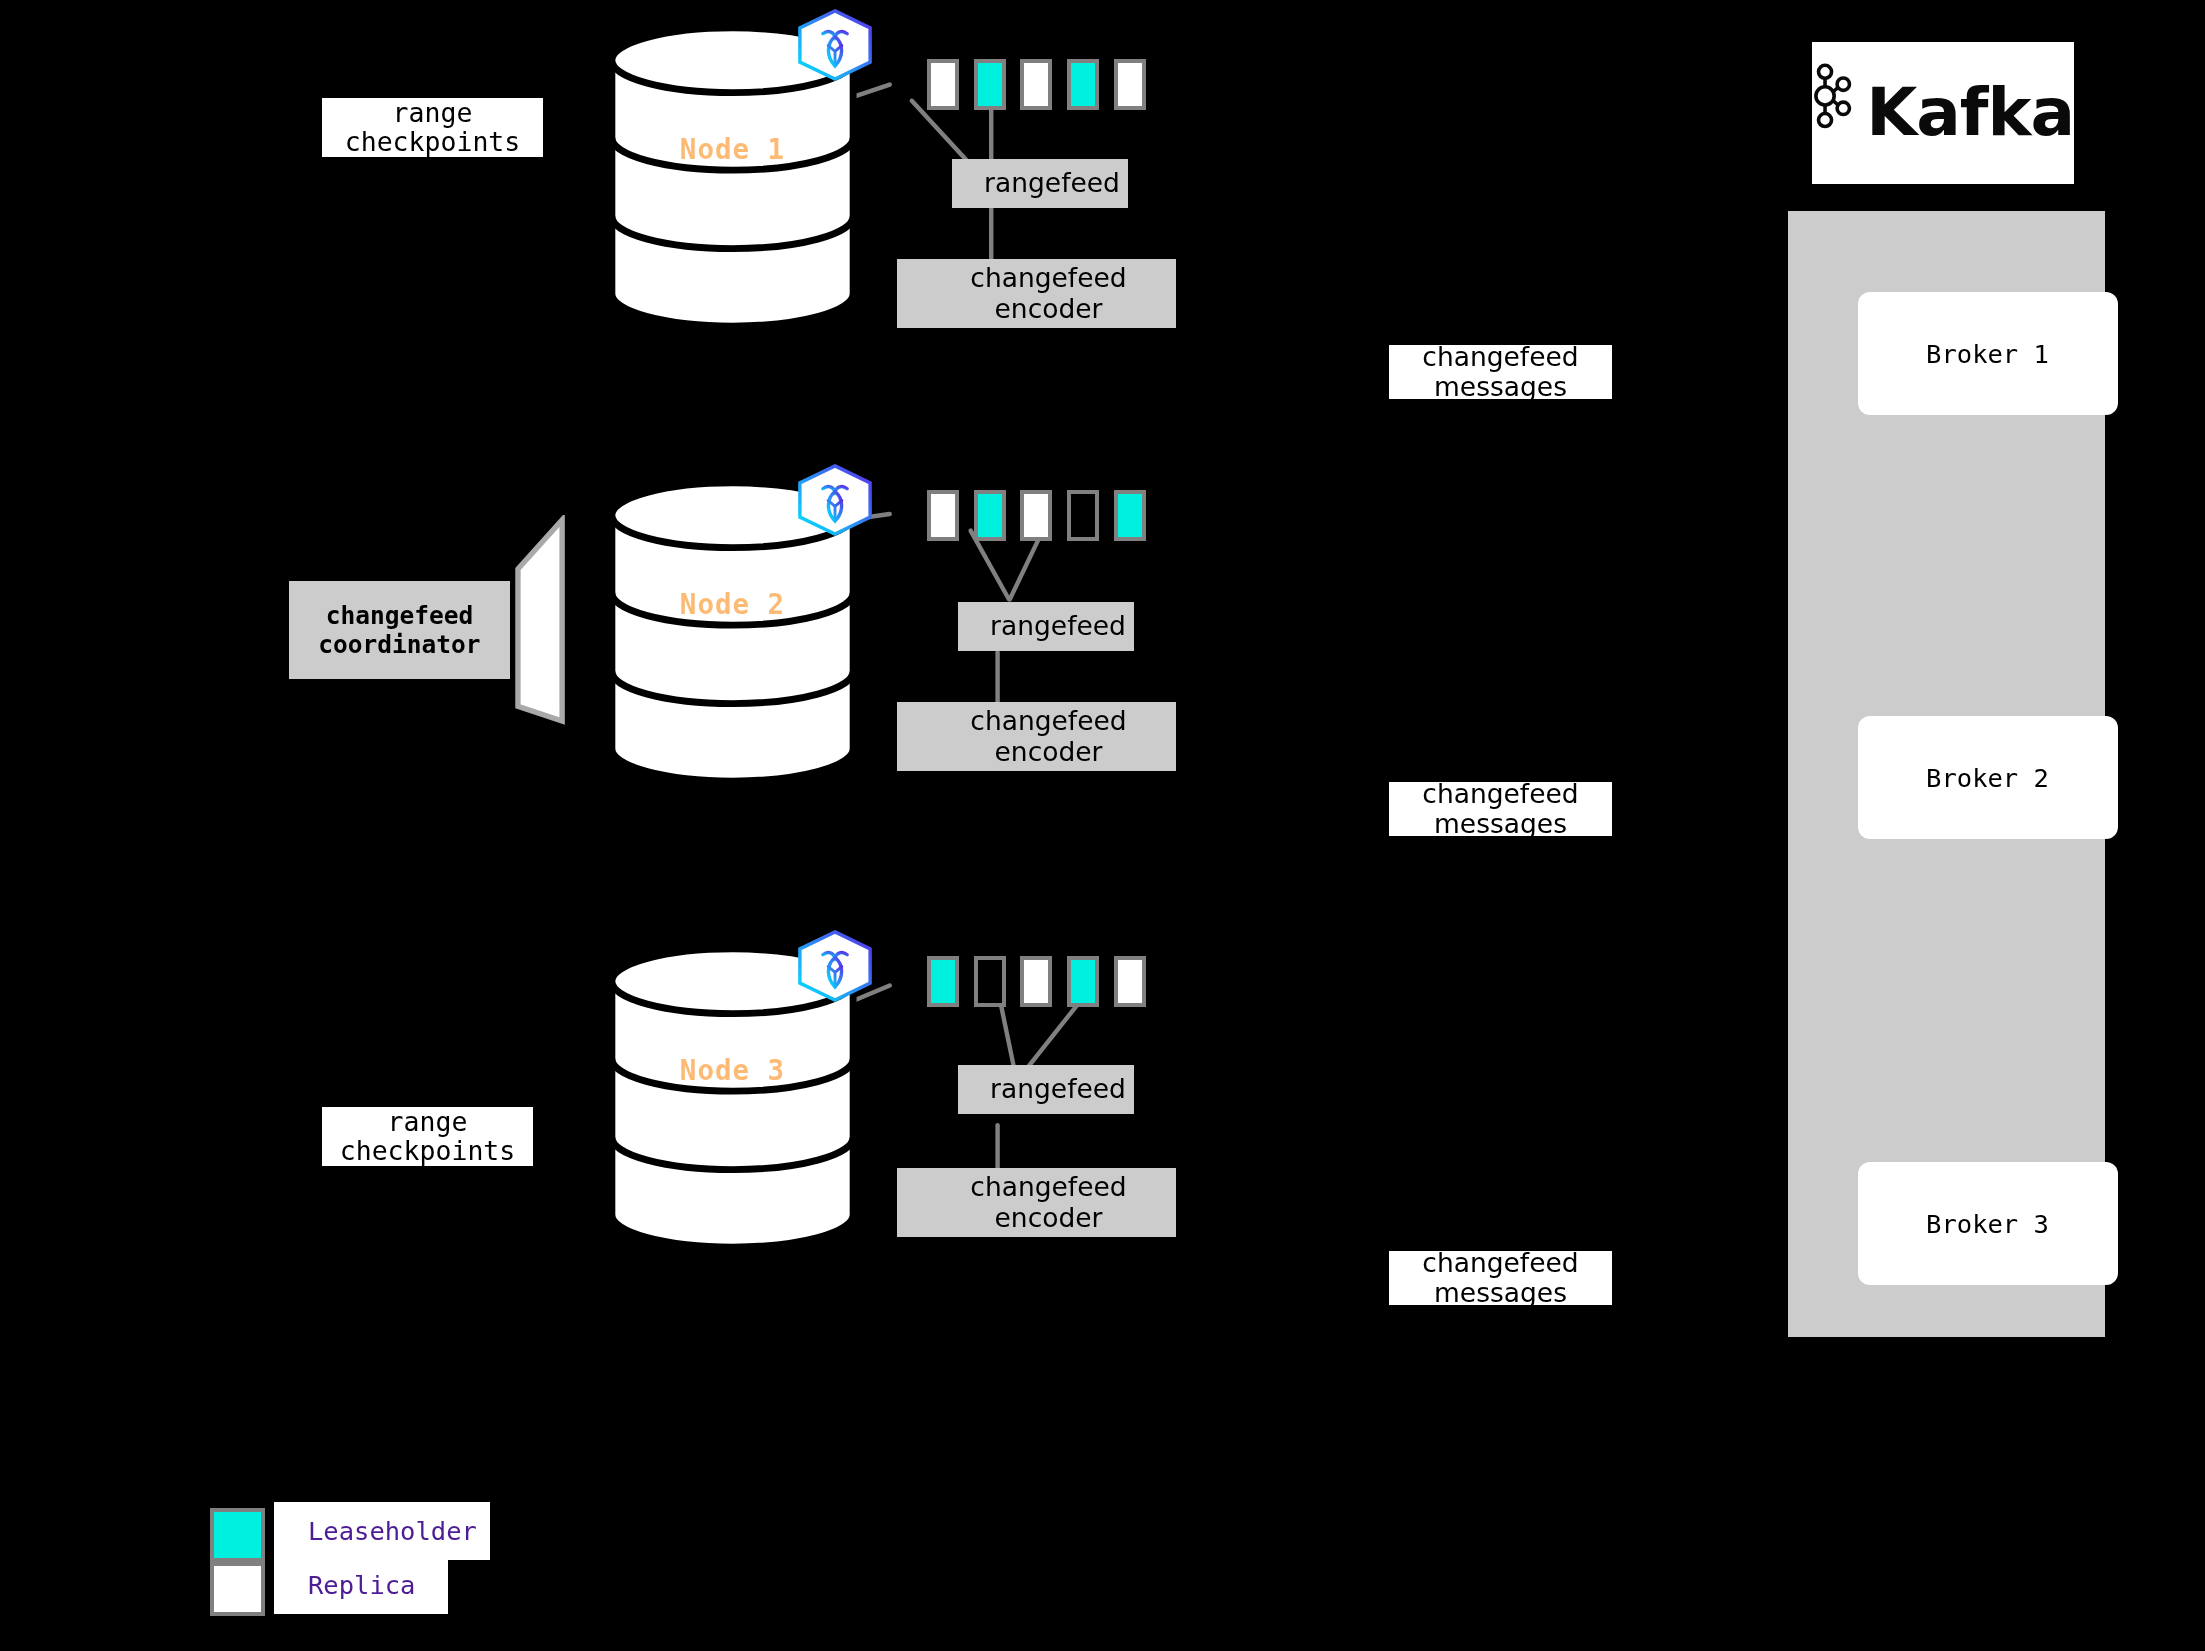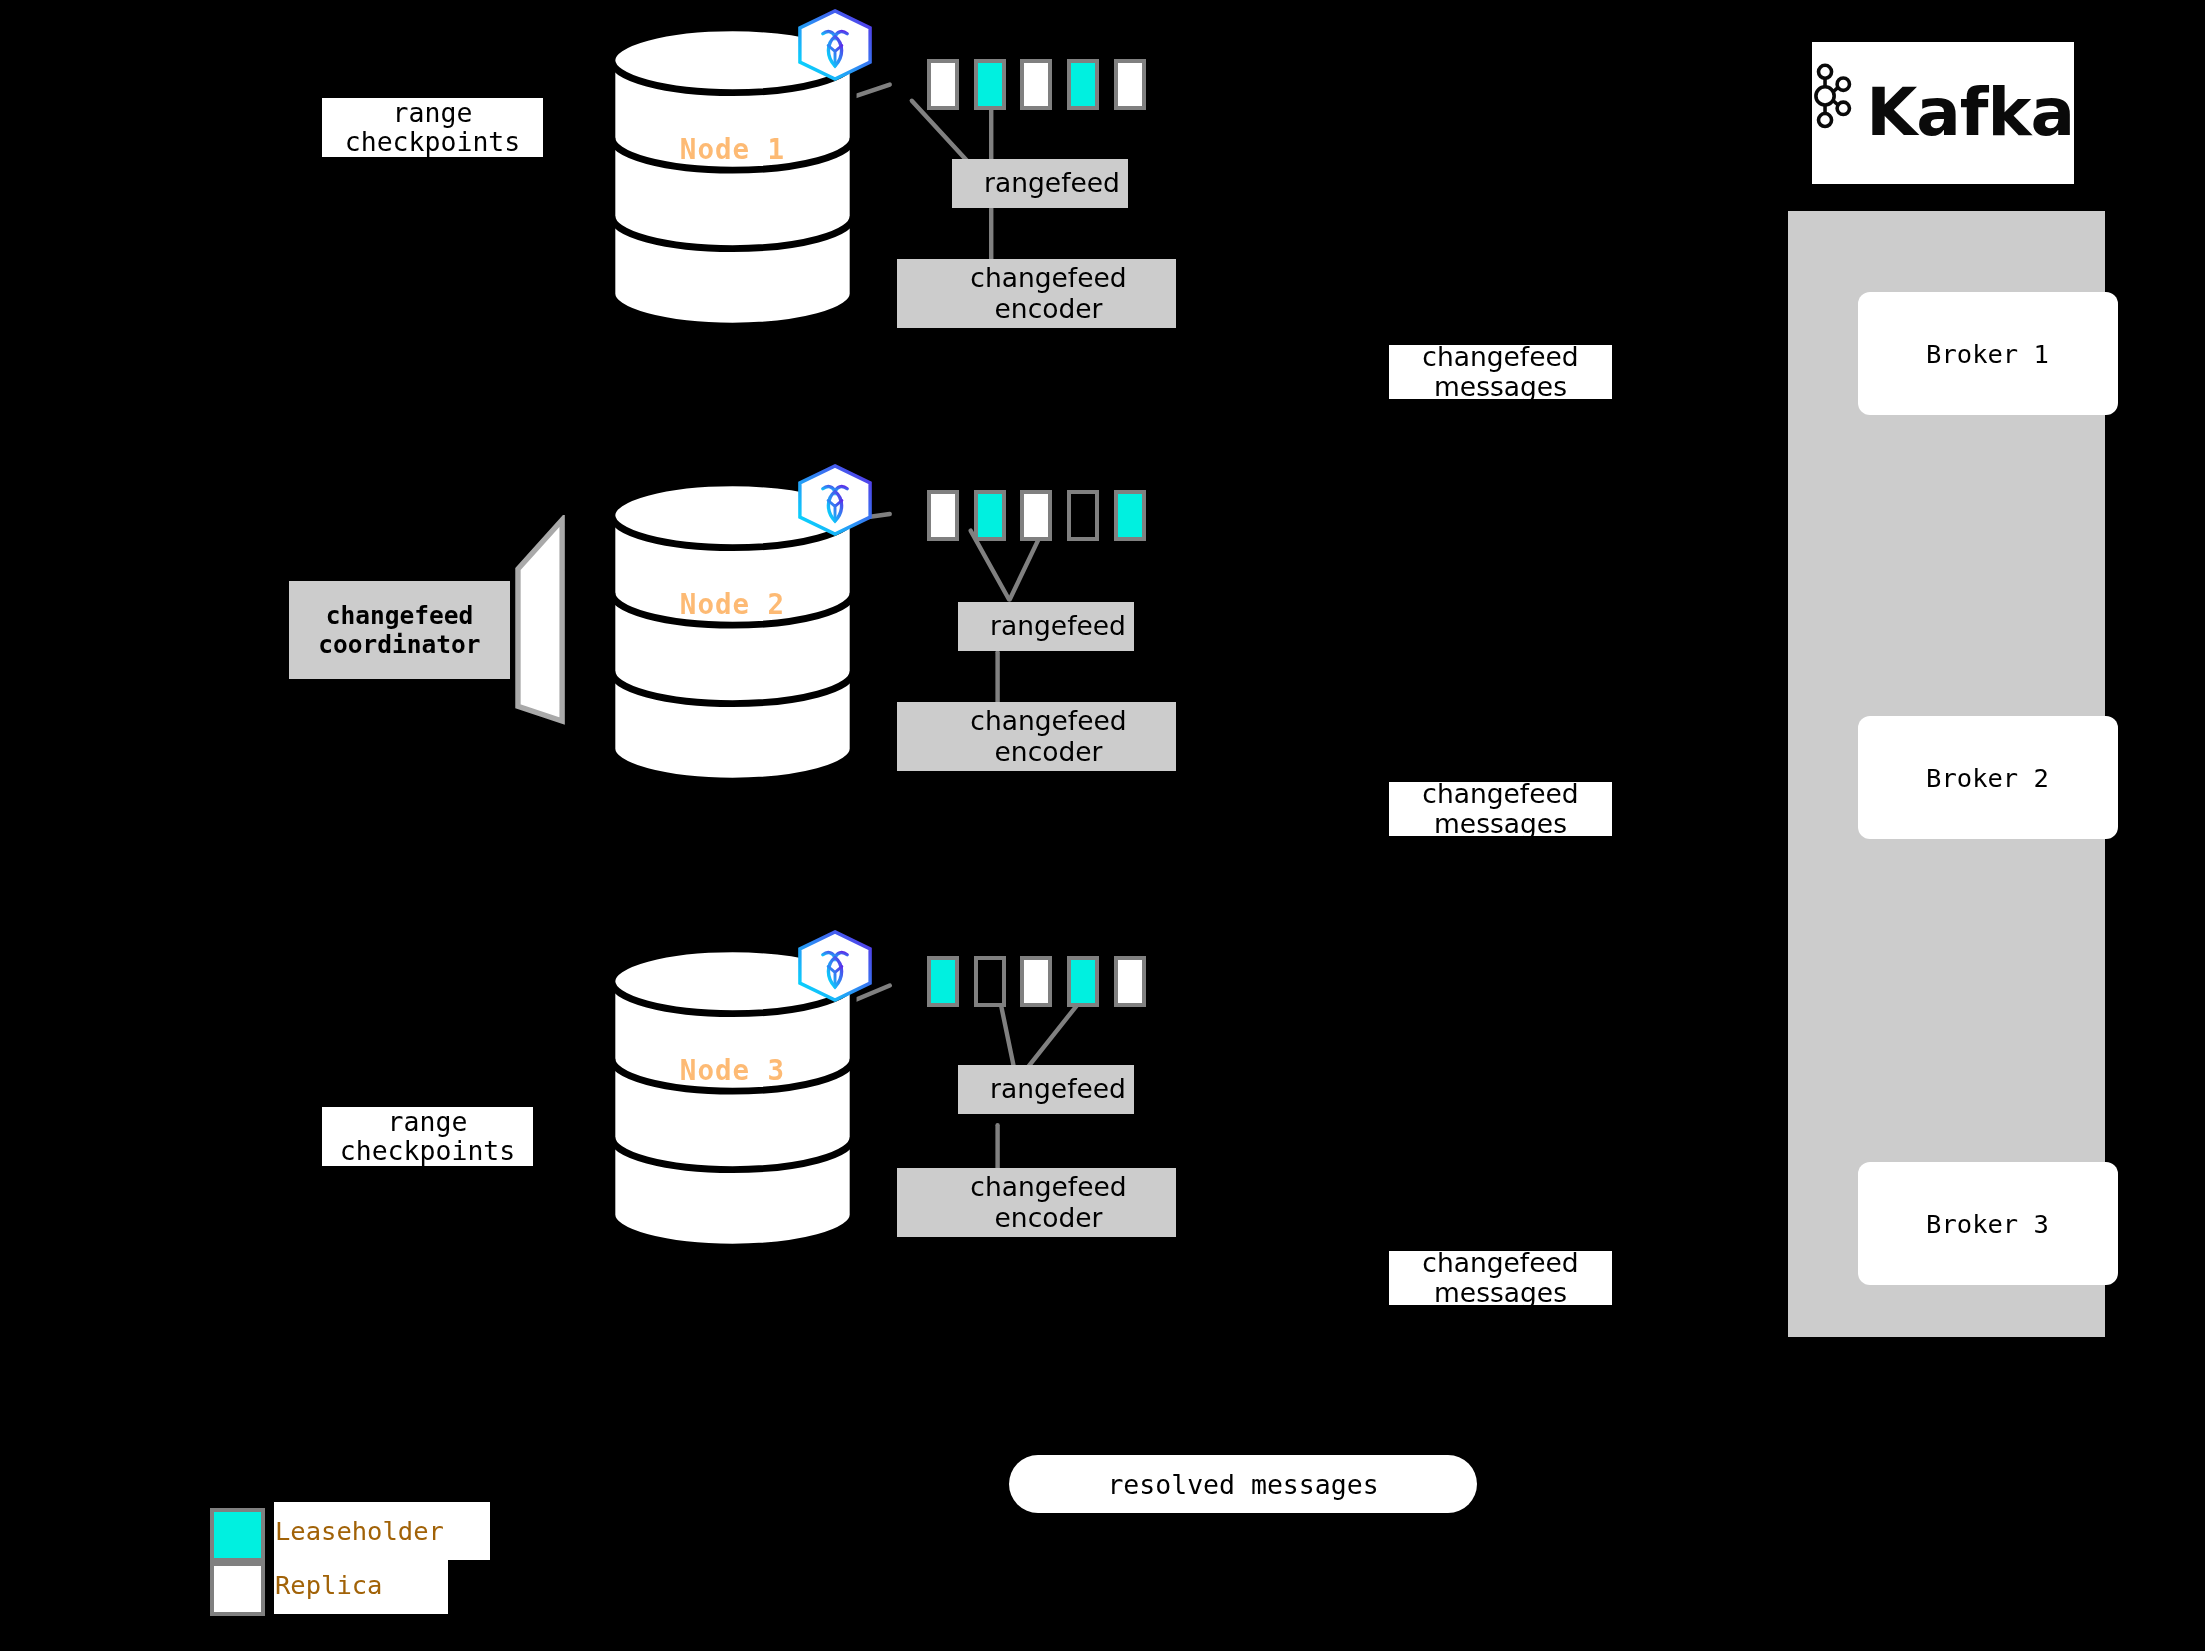--- a/index.html
+++ b/index.html
@@ -89,24 +89,24 @@
     font-family:"DejaVu Sans Mono", monospace;
     font-size:26.5px;color:#000;
     display:flex;align-items:center;justify-content:center;white-space:pre;
   }
 
   
   .legend-sw{width:55px;height:54px;border:4.4px solid #808080;box-sizing:border-box;}
   .legend-sw.leaseholder{background:#00f0e0;}
   .legend-sw.replica{background:#ffffff;}
   .legend-lab{
-    background:#ffffff;color:#a16207;
+    background:#ffffff;color:#4c1d95;
     font-family:"DejaVu Sans Mono", monospace;
     font-size:25.5px;display:flex;align-items:center;
-    padding-left:1px;white-space:pre;
+    padding-left:34px;white-space:pre;
   }
 
   
   #wires{position:absolute;left:0;top:0;width:2205px;height:1652px;pointer-events:none;}
 </style>
 </head>
 <body>
 
 <div id="stage">
 
@@ -290,21 +290,20 @@
     </div>
     <div class="kafka-word">Kafka</div>
   </div>
 
   <div class="abs kafka-panel" style="left:1743px;top:211px;width:317px;height:1126px;">
     <div class="broker abs" style="left:24.5px;top:81px;width:260px;height:123px;">Broker 1</div>
     <div class="broker abs" style="left:24.5px;top:505px;width:260px;height:123px;">Broker 2</div>
     <div class="broker abs" style="left:24.5px;top:951px;width:260px;height:123px;">Broker 3</div>
   </div>
 
-  <div class="abs pill" style="left:964px;top:1455px;width:468px;height:58px;">resolved messages</div>
 
   <div class="abs" style="left:120px;top:1508px;">
     <div style="position:relative;height:54px;">
       <div class="legend-sw leaseholder abs" style="left:0;top:0;"></div>
       <div class="legend-lab abs" style="left:64px;top:-6.4px;width:216px;height:58px;">Leaseholder</div>
     </div>
     <div style="position:relative;height:54px;">
       <div class="legend-sw replica abs" style="left:0;top:0;"></div>
       <div class="legend-lab abs" style="left:64px;top:-6.4px;width:174px;height:58px;">Replica</div>
     </div>

